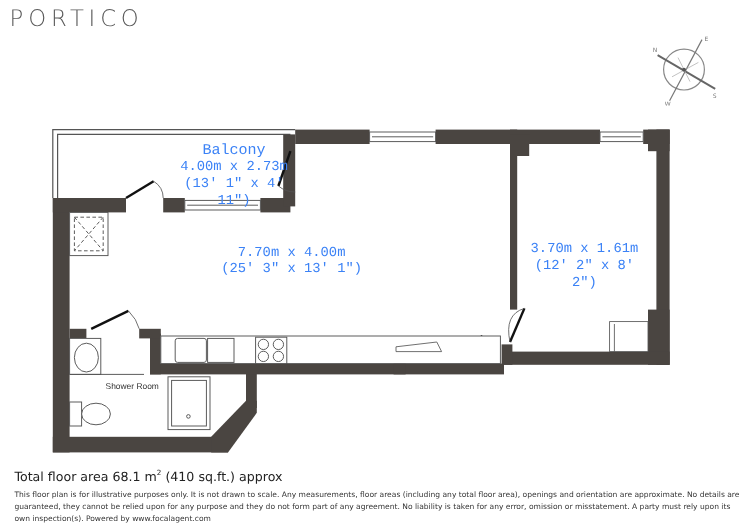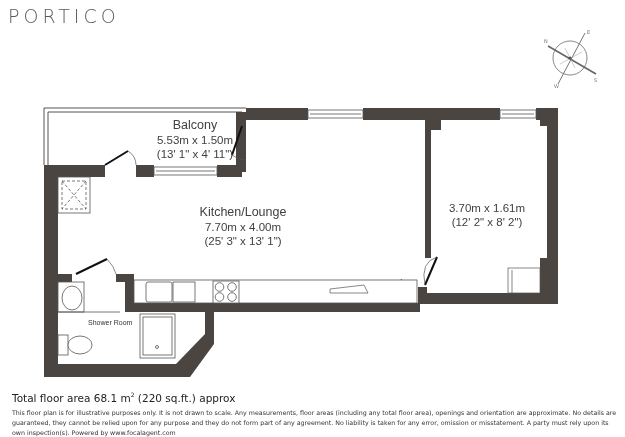--- a/index.html
+++ b/index.html
@@ -1,20 +1,20 @@
 <!DOCTYPE html>
 <html><head>
 <meta charset="utf-8">
 <style>
   html, body { margin: 0; padding: 0; background: #ffffff; }
   body { width: 625px; height: 437px; position: relative; overflow: hidden; font-family: "Liberation Sans", sans-serif; }
   .logo { position: absolute; left: 8px; top: 5px; font-family: "DejaVu Sans", sans-serif; font-size: 19px; letter-spacing: 4px; color: #5a5a5a; font-weight: 300; text-align: right; }
   .compass { position: absolute; left: 540px; top: 28px; width: 60px; height: 60px; }
   .plan { position: absolute; left: 0; top: 0; width: 625px; height: 380px; }
-  .room-label { position: absolute; text-align: center; color: #404040; font-family: Liberation Sans, sans-serif; line-height: 14px; }
+  .room-label { position: absolute; text-align: center; color: #3b82f6; font-family: Liberation Mono, monospace; line-height: 14px; }
   .room-label .name { font-size: 12.5px; display: block; line-height: 16px; }
   .room-label .dim { font-size: 11.5px; display: block; }
   .small-label { position: absolute; font-size: 7px; color: #333; font-family: "Liberation Sans", sans-serif; }
   .total { position: absolute; left: 12px; top: 391px; font-size: 10.5px; color: #222; font-family: "DejaVu Sans", sans-serif; }
   .total sup { font-size: 6px; }
   .disclaimer { position: absolute; left: 12px; top: 408px; width: 605px; font-size: 6.3px; line-height: 10px; color: #333; font-family: "DejaVu Sans", sans-serif; }
 </style>
 </head>
 <body>
 
@@ -142,34 +142,33 @@
     <rect x="143" y="317" width="29" height="38"></rect>
     <circle cx="157" cy="347" r="1.5"></circle>
     <rect x="58" y="335" width="10" height="20"></rect>
     <ellipse cx="80" cy="345" rx="12" ry="9"></ellipse>
     <line x1="58" y1="312" x2="120" y2="312"></line>
   </g>
 </svg>
 
 <div class="room-label" style="left:140px; top:117px; width:110px;">
   <span class="name">Balcony</span>
-  <span class="dim">5.53m x 1.50m</span>
+  <span class="dim">4.00m x 2.73m</span>
   <span class="dim">(13' 1" x 4' 11")</span>
 </div>
 
 <div class="room-label" style="left:178px; top:204px; width:130px;">
-  <span class="name">Kitchen/Lounge</span>
   <span class="dim">7.70m x 4.00m</span>
   <span class="dim">(25' 3" x 13' 1")</span>
 </div>
 
 <div class="room-label" style="left:432px; top:201px; width:110px;">
   <span class="dim">3.70m x 1.61m</span>
   <span class="dim">(12' 2" x 8' 2")</span>
 </div>
 
 <div class="small-label" style="left:88px; top:319px;">Shower Room</div>
 
 <div class="total">
-  <span>Total floor area 68.1 m</span><sup>2</sup><span> (220 sq.ft.) approx</span>
+  <span>Total floor area 68.1 m</span><sup>2</sup><span> (410 sq.ft.) approx</span>
 </div>
 
 <div class="disclaimer">This floor plan is for illustrative purposes only. It is not drawn to scale. Any measurements, floor areas (including any total floor area), openings and orientation are approximate. No details are guaranteed, they cannot be relied upon for any purpose and they do not form part of any agreement. No liability is taken for any error, omission or misstatement. A party must rely upon its own inspection(s). Powered by www.focalagent.com</div>
 
 </body></html>

